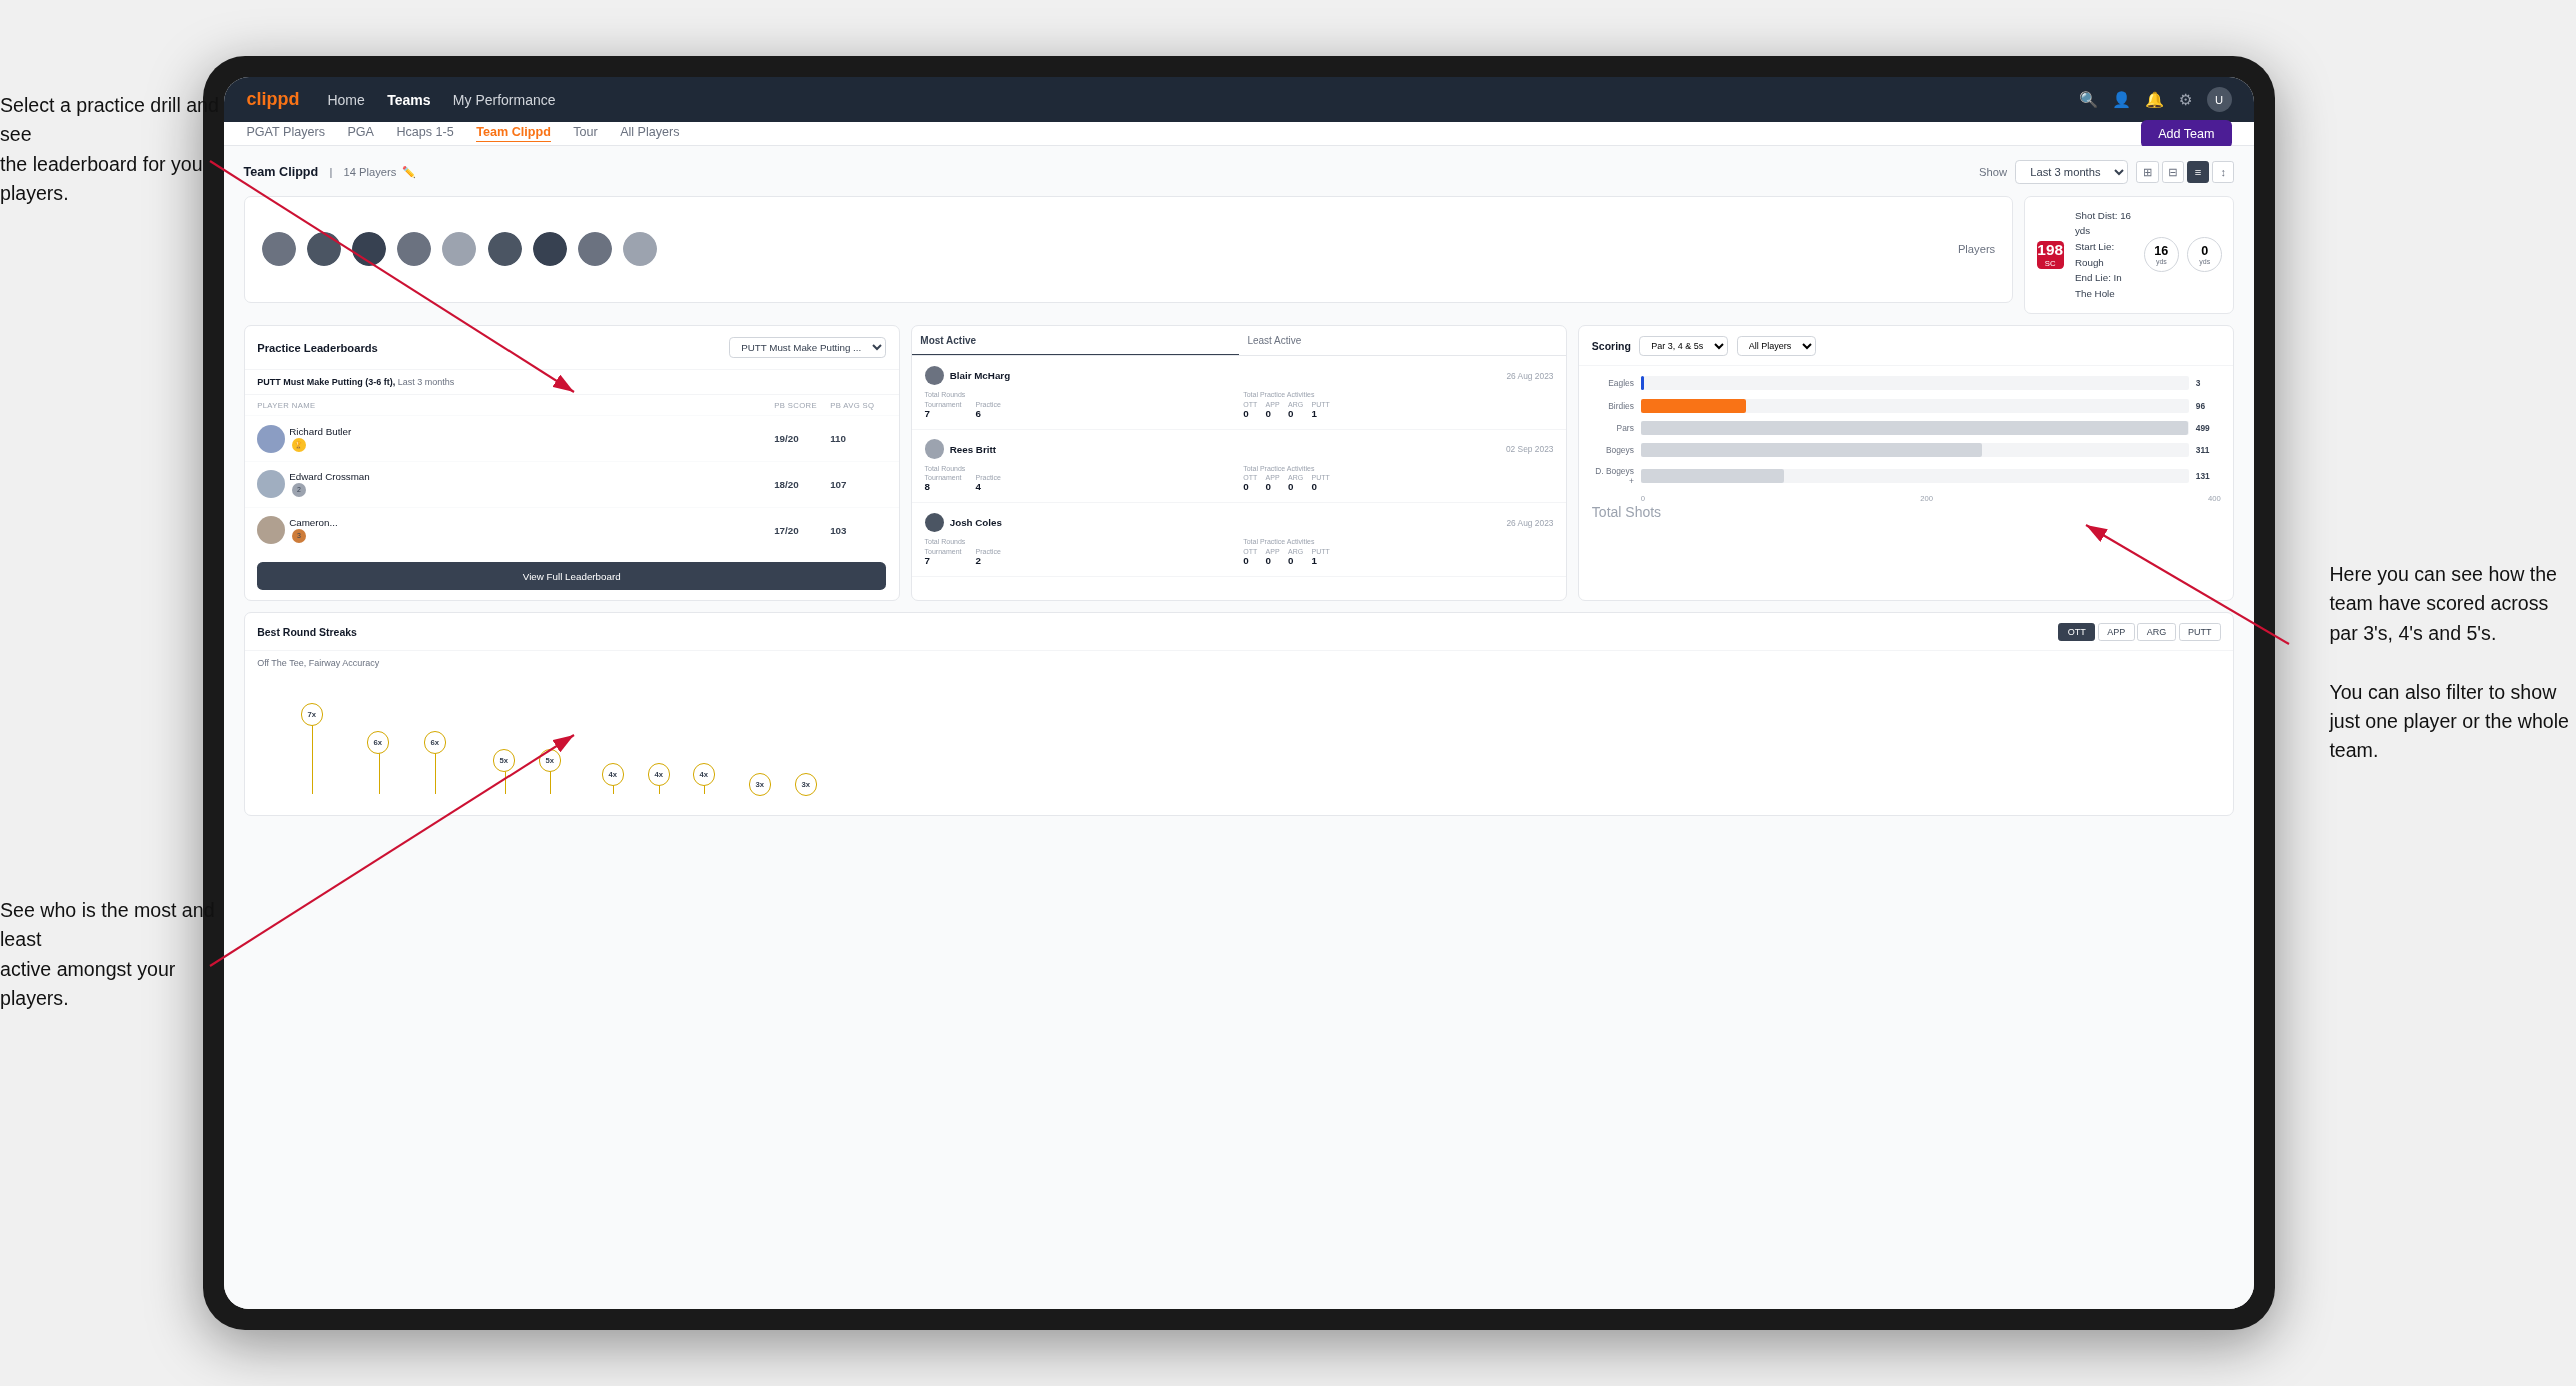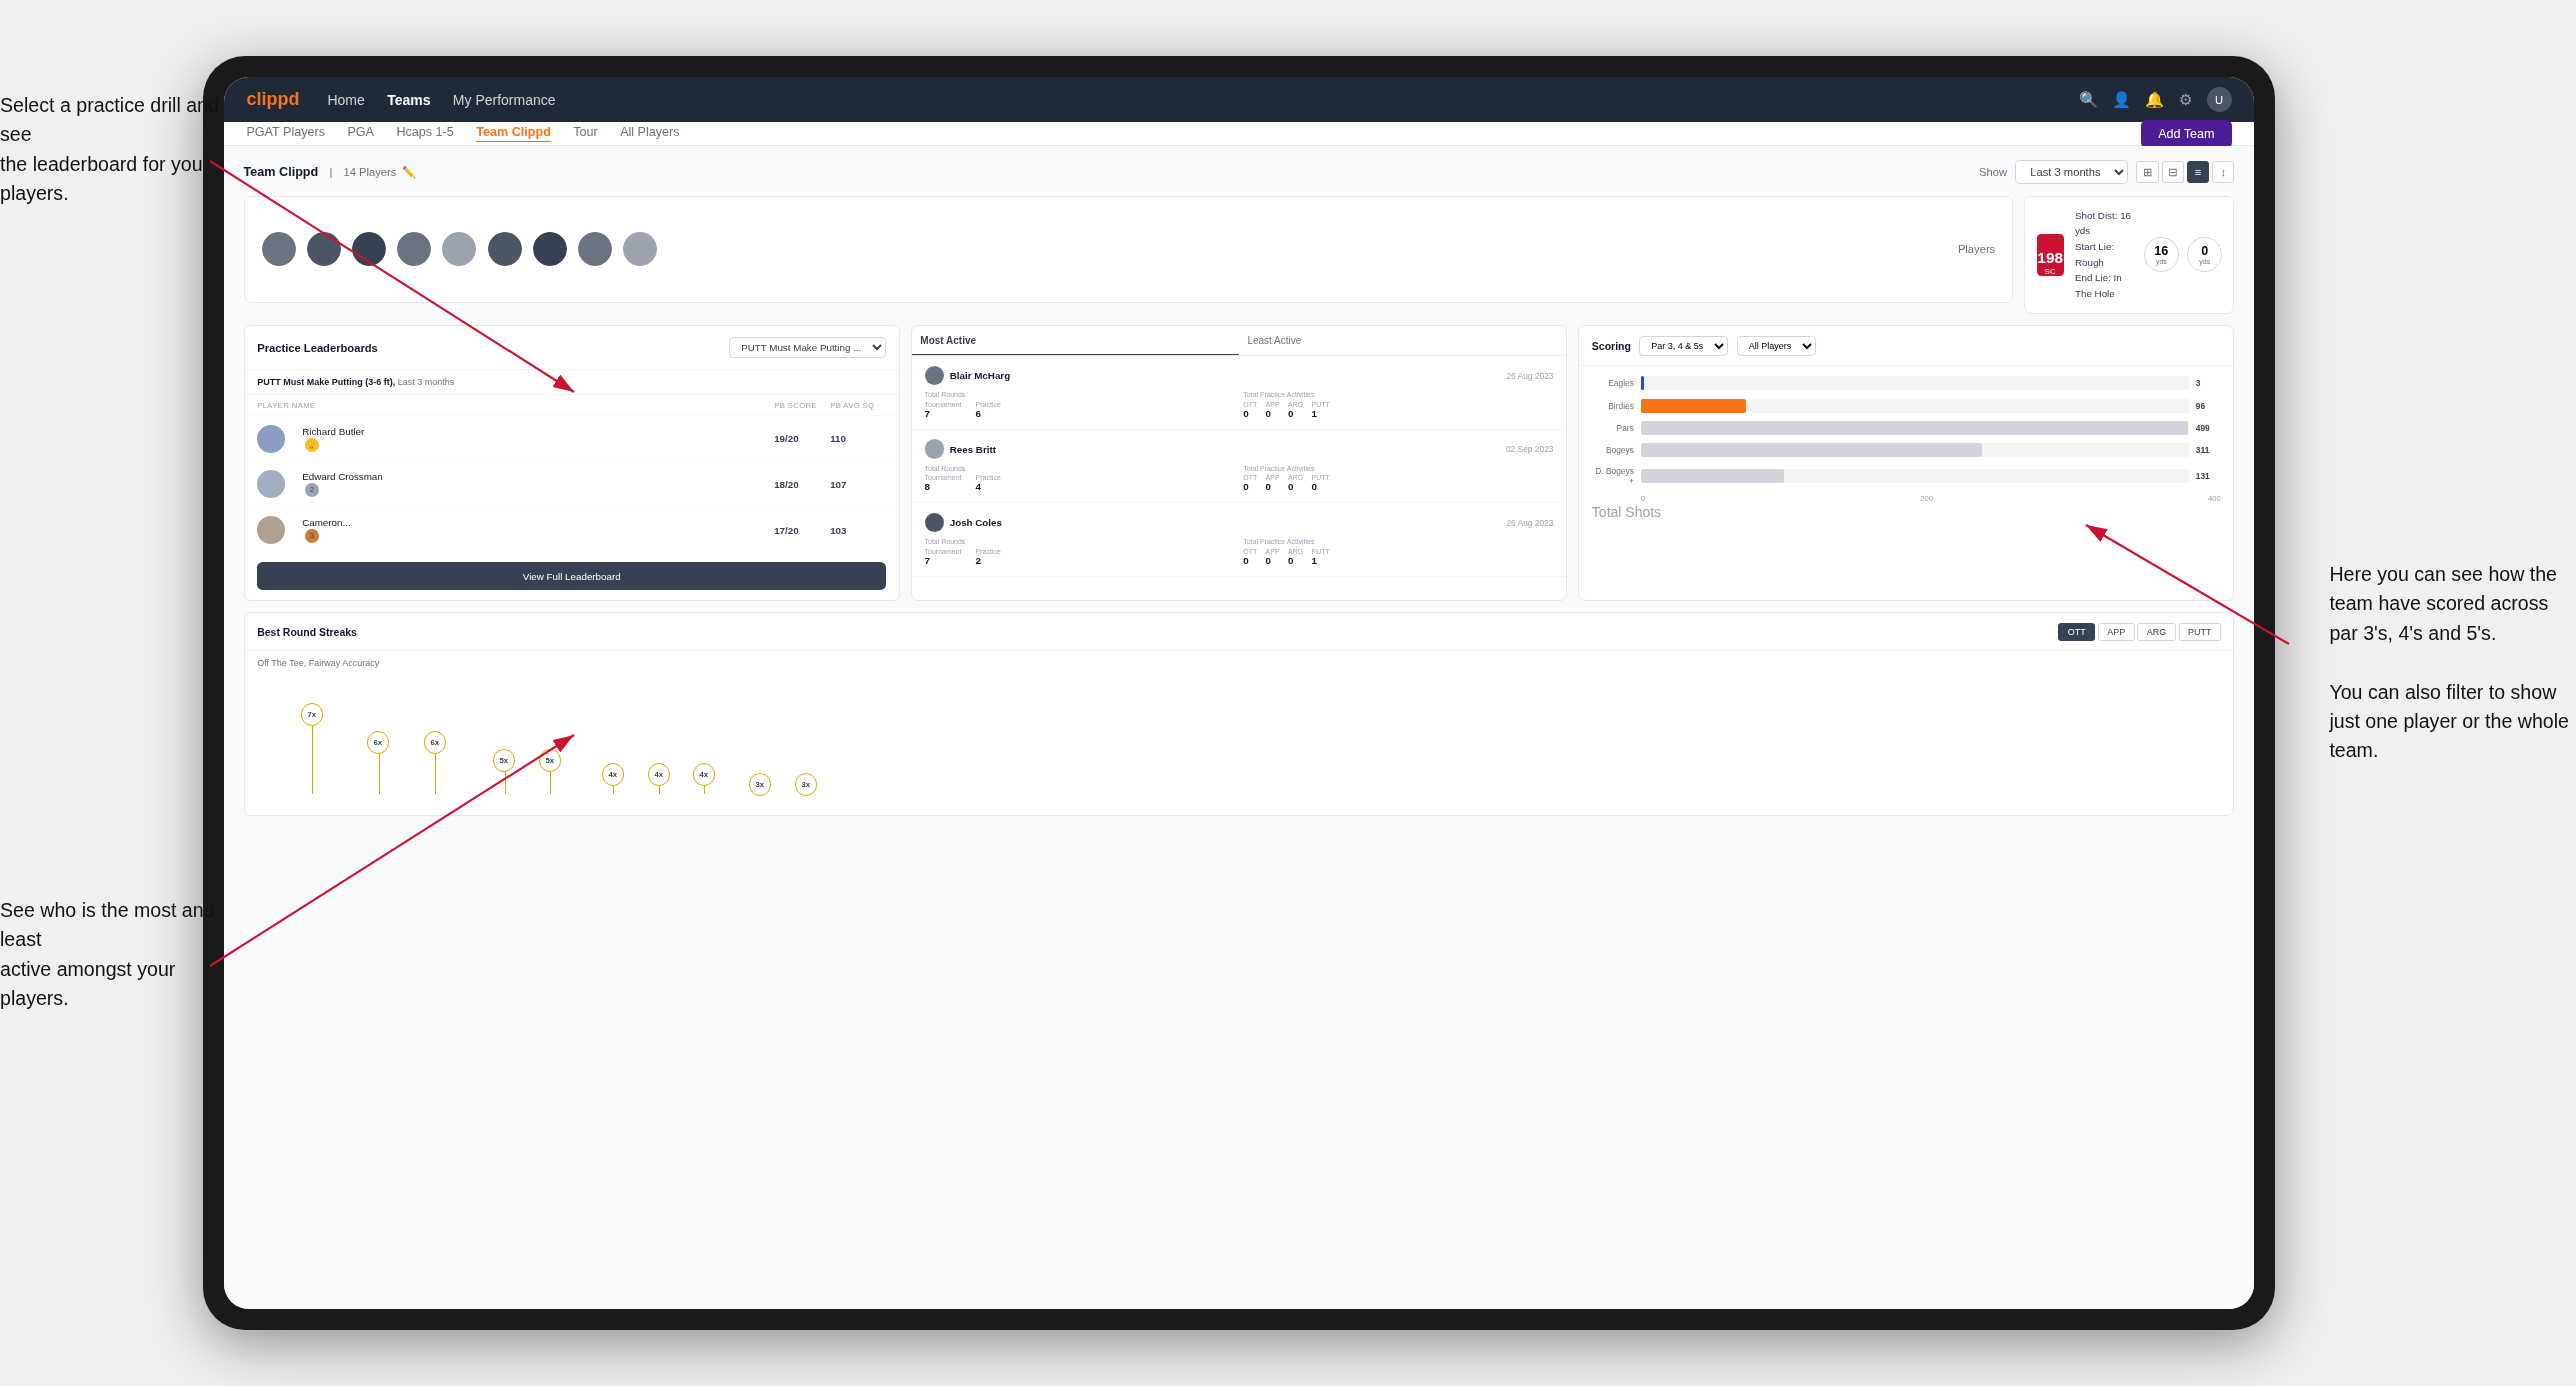--- a/index.html
+++ b/index.html
@@ -203,23 +203,23 @@
       padding: 11.2px;
       display: flex;
       align-items: center;
       gap: 11.2px;
     }
     .shot-red-box {
       background: #cc1133;
       color: #fff;
       font-size: 15.4px;
       font-weight: 700;
-      width: 42px; height: 42px;
+      width: 42px; height: 28px;
       display: flex; flex-direction: column;
-      align-items: center; justify-content: flex-end;
+      align-items: center; justify-content: flex-start;
       border-radius: 4.2px;
     }
     .shot-red-box span { font-size: 7.7px; font-weight: 400; }
     .shot-details { font-size: 9.8px; color: #374151; line-height: 1.6; }
     .shot-circles { display: flex; gap: 8.4px; align-items: center; }
     .shot-circle {
       width: 35px; height: 35px;
       border-radius: 50%;
       border: 1.4px solid #d1d5db;
       display: flex; flex-direction: column;
@@ -275,21 +275,21 @@
       text-transform: uppercase;
       letter-spacing: 0.05em;
     }
     .leaderboard-row {
       display: grid;
       grid-template-columns: 1fr 56px 56px;
       padding: 8.4px 12.6px;
       align-items: center;
       border-top: 0.7px solid #f9fafb;
     }
-    .player-info { display: flex; align-items: center; gap: 17px; }
+    .player-info { display: flex; align-items: center; gap: 4px; }
     .player-img {
       width: 28px; height: 28px;
       border-radius: 50%;
       background: #d1d5db;
     }
     .player-name { font-size: 9.8px; color: #111827; font-weight: 500; }
     .badge {
       display: inline-block;
       width: 14px; height: 14px;
       border-radius: 50%;

